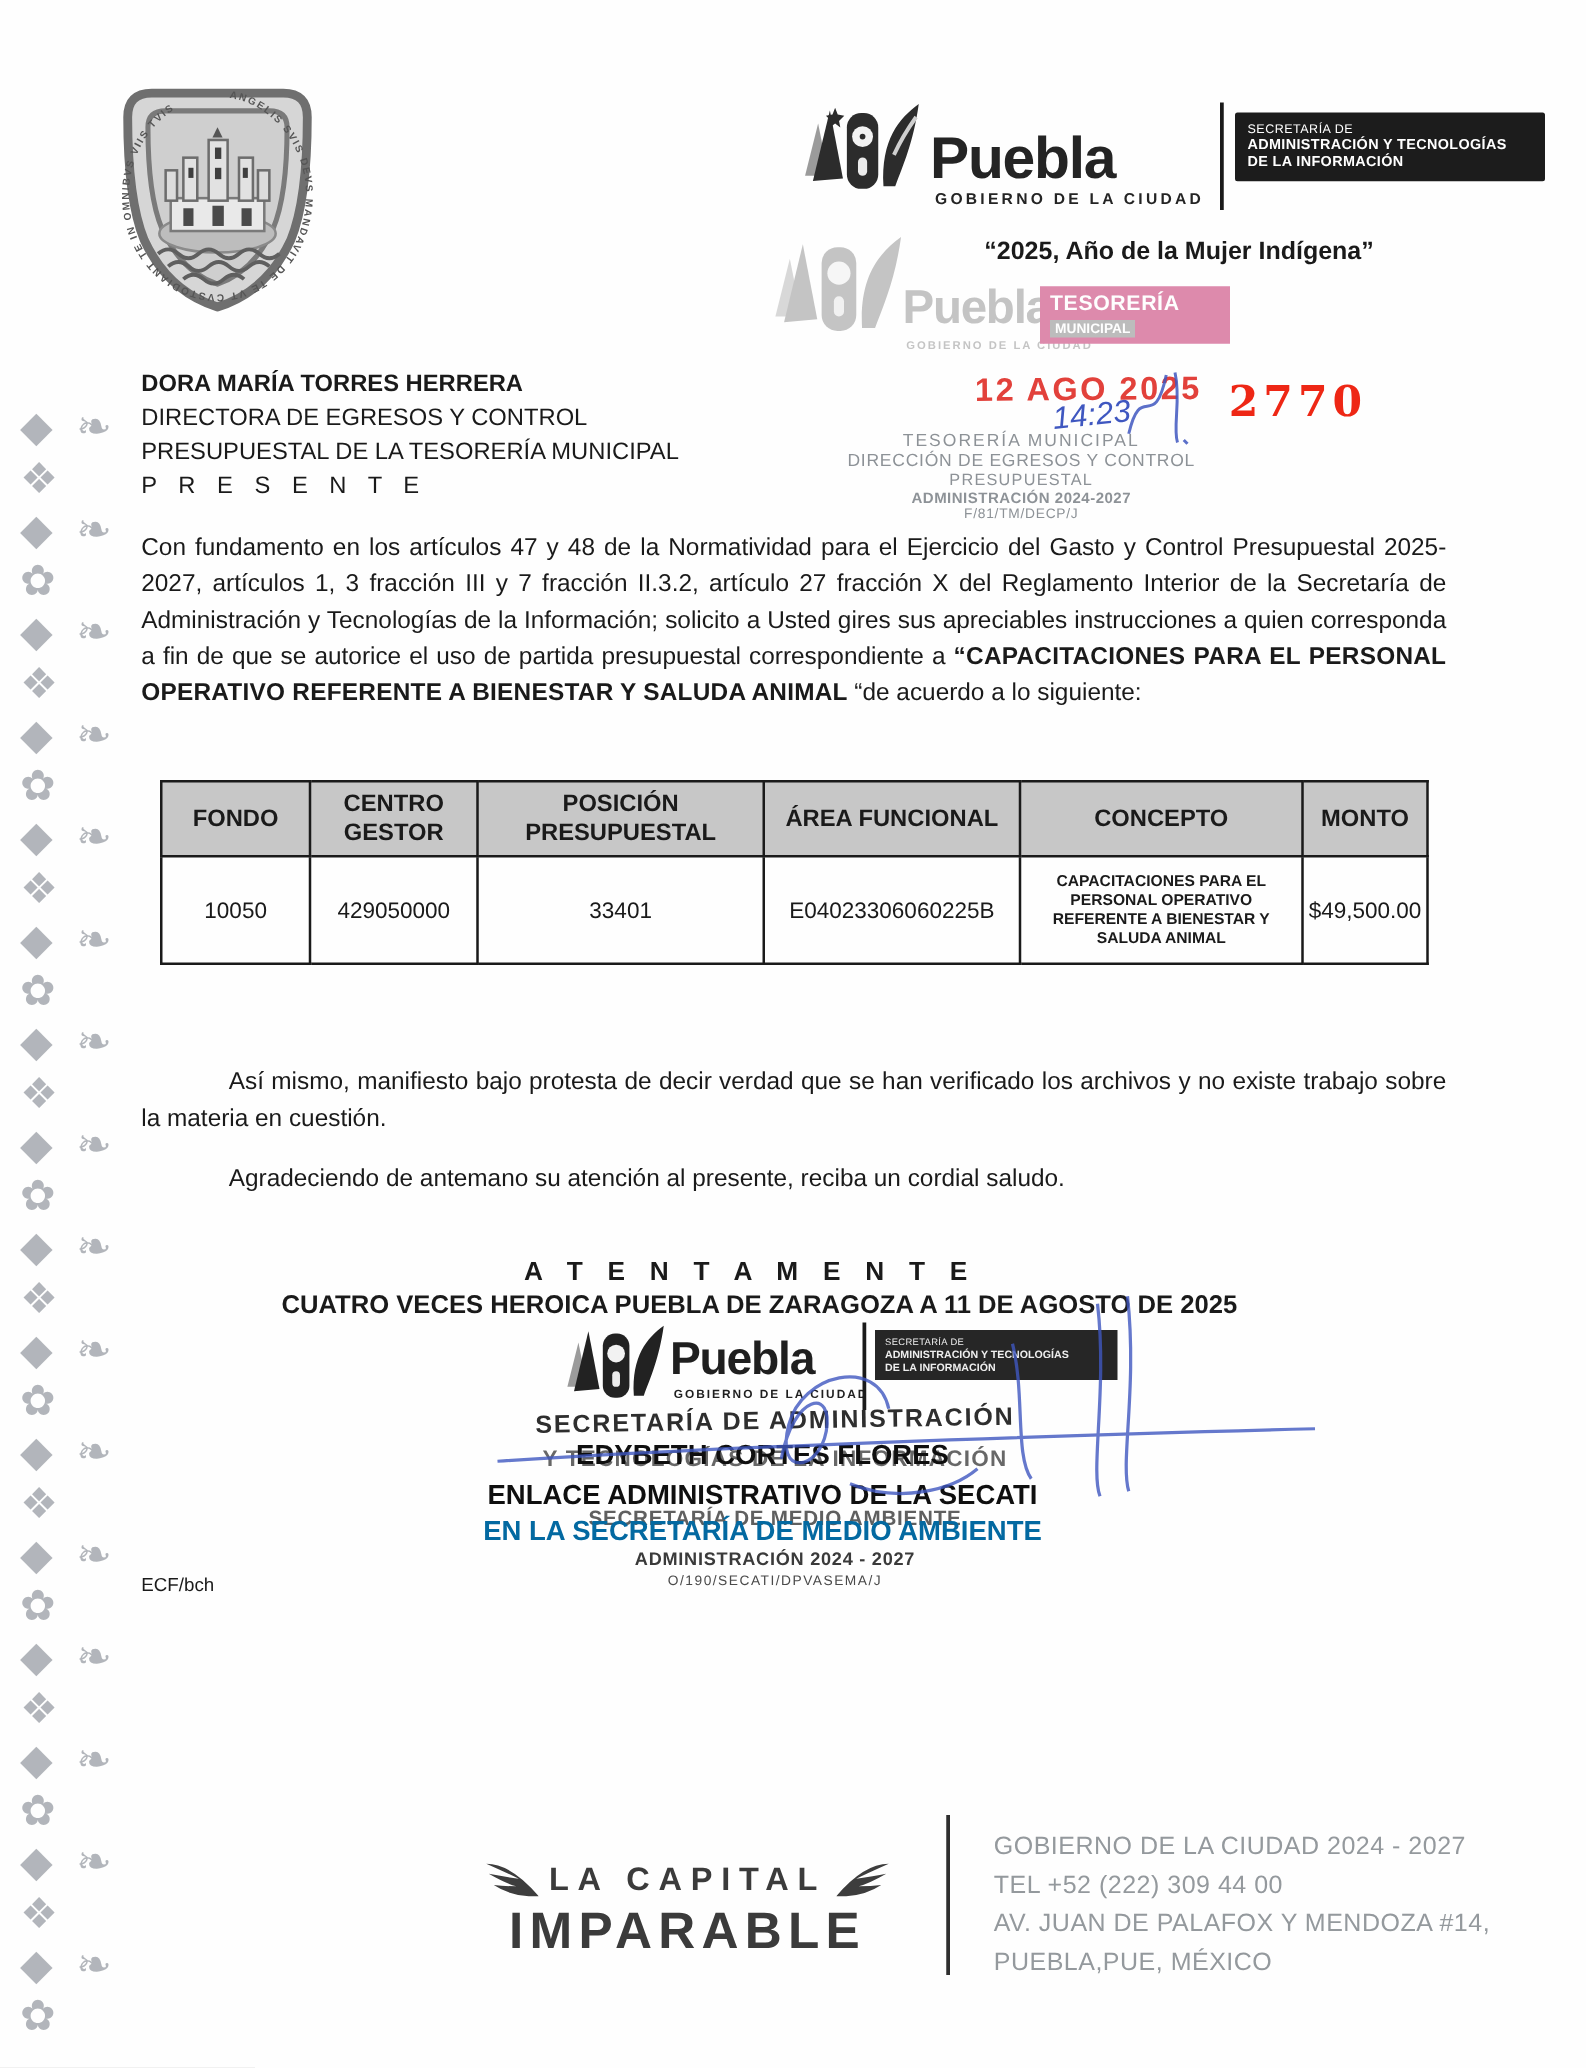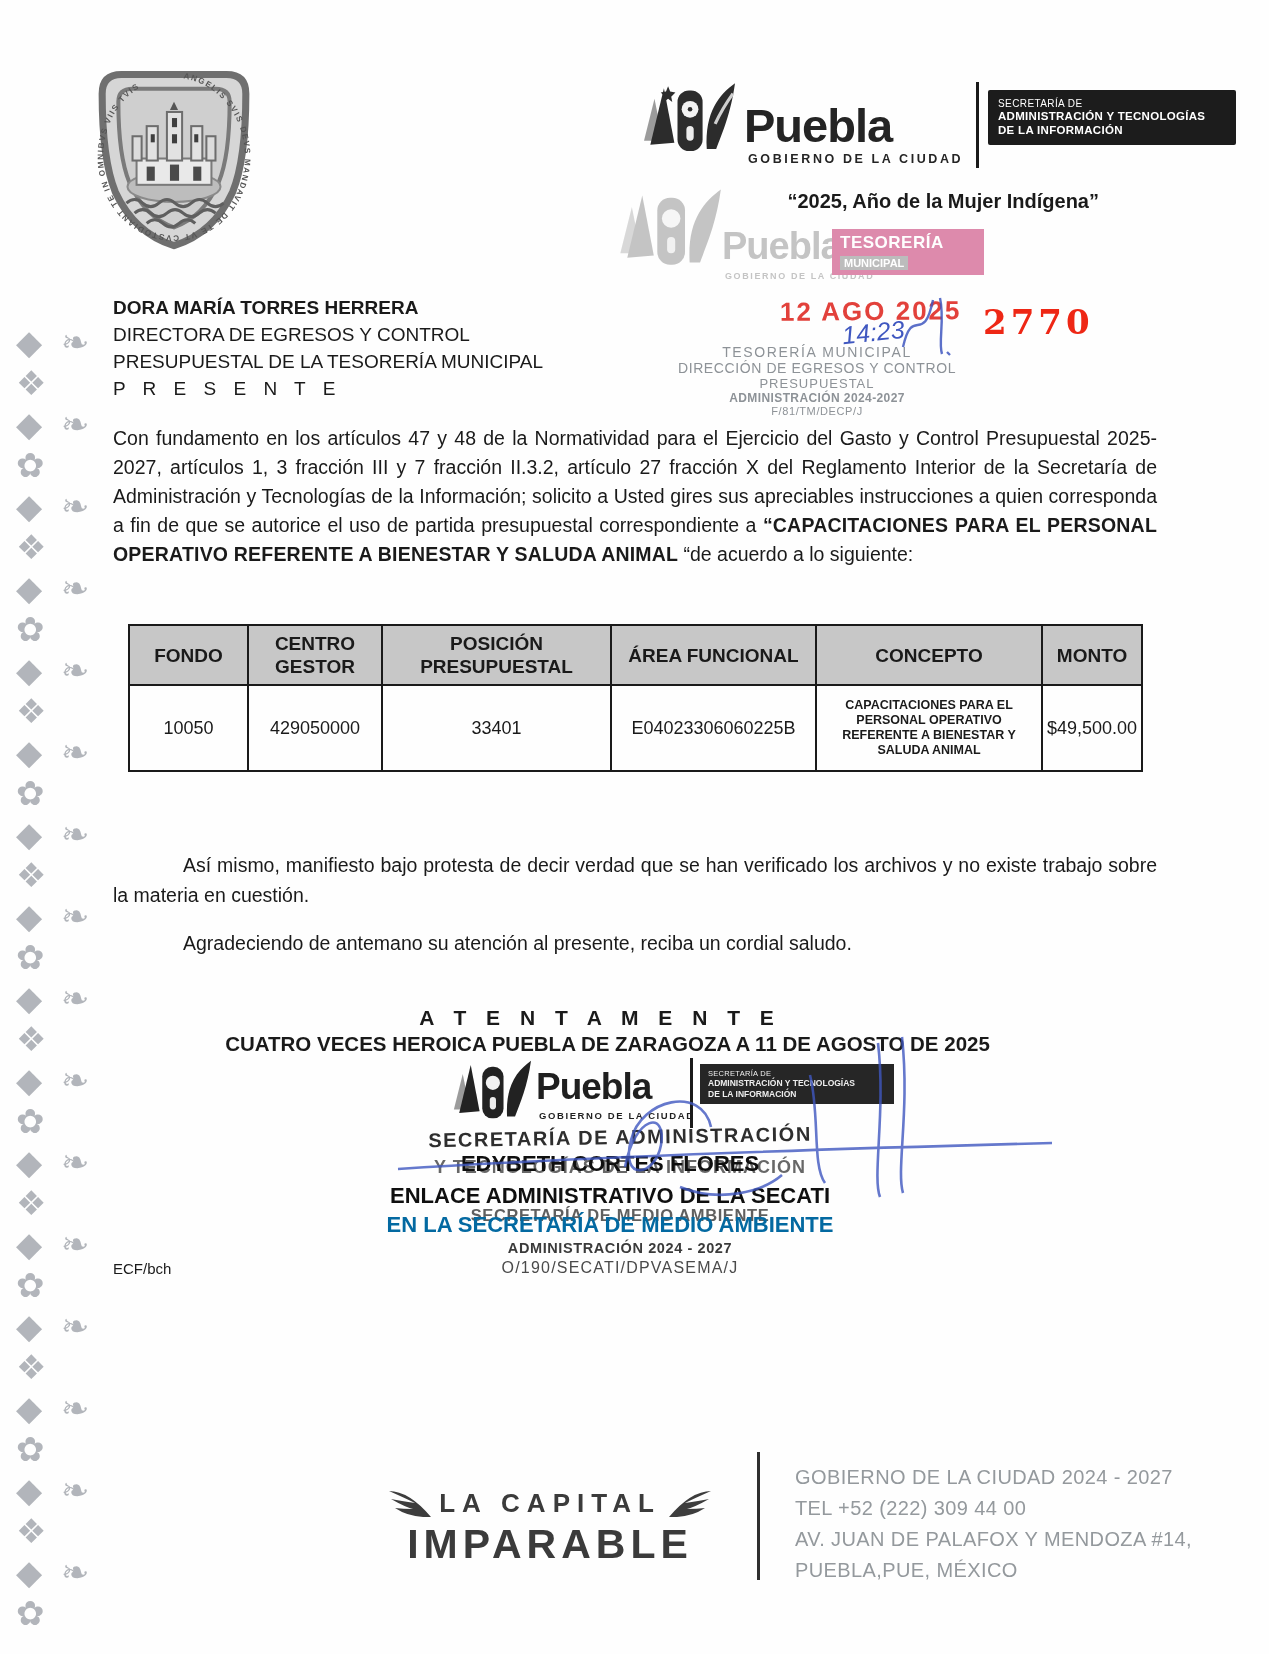--- a/index.html
+++ b/index.html
@@ -75,21 +75,21 @@
   .ss-box{position:absolute;left:248px;top:6px;width:178px;background:#262626;color:#eee;padding:5px 8px;}
   .ss-box .b1{font-size:7.5px;letter-spacing:.3px;}
   .ss-box .b2,.ss-box .b3{font-size:8.5px;font-weight:700;line-height:10.5px;}
   .sig-arc{position:absolute;left:0;top:1126px;width:1240px;text-align:center;font-size:20px;font-weight:700;letter-spacing:1.5px;color:#2e2e2e;transform:rotate(-1deg);z-index:3;}
   .sig-overlay1{position:absolute;left:0;top:1157px;width:1240px;text-align:center;font-size:18px;font-weight:700;color:rgba(45,45,45,.72);letter-spacing:1px;z-index:3;}
   .sig-name{position:absolute;left:0;top:1151px;width:1220px;text-align:center;font-size:22px;font-weight:700;color:#0f0f0f;z-index:4;}
   .sig-t1{position:absolute;left:0;top:1183px;width:1220px;text-align:center;font-size:22px;font-weight:700;color:#0f0f0f;z-index:4;}
   .sig-overlay2{position:absolute;left:0;top:1206px;width:1240px;text-align:center;font-size:16.5px;font-weight:700;color:rgba(50,50,50,.78);letter-spacing:.6px;z-index:3;}
   .sig-t2{position:absolute;left:0;top:1212px;width:1220px;text-align:center;font-size:22px;font-weight:700;color:#0369a1;z-index:4;}
   .sig-admin{position:absolute;left:0;top:1240px;width:1240px;text-align:center;font-size:14.5px;font-weight:700;color:#3a3a3a;letter-spacing:.6px;z-index:3;}
-  .sig-code{position:absolute;left:0;top:1259px;width:1240px;text-align:center;font-size:16px;color:#4a4a4a;letter-spacing:1.2px;z-index:3;}
+  .sig-code{position:absolute;left:0;top:1259px;width:1240px;text-align:center;font-size:11px;color:#4a4a4a;letter-spacing:1.2px;z-index:3;}
   .initials{position:absolute;left:113px;top:1260px;font-size:15px;z-index:4;}
   .ink{position:absolute;pointer-events:none;z-index:6;}
   
   .foot-slogan{position:absolute;left:380px;top:1488px;width:340px;text-align:center;color:#3b3b3b;z-index:4;}
   .fs1{display:flex;align-items:center;justify-content:center;gap:8px;font-size:26px;font-weight:800;letter-spacing:7px;}
   .fs2{font-size:41px;font-weight:800;letter-spacing:5px;margin-top:2px;}
   .foot-divider{position:absolute;left:757px;top:1452px;width:3px;height:128px;background:#2f2f2f;}
   .foot-info{position:absolute;left:795px;top:1462px;font-size:20px;line-height:31px;color:#94999d;letter-spacing:.4px;z-index:4;}
 </style>
 </head>

